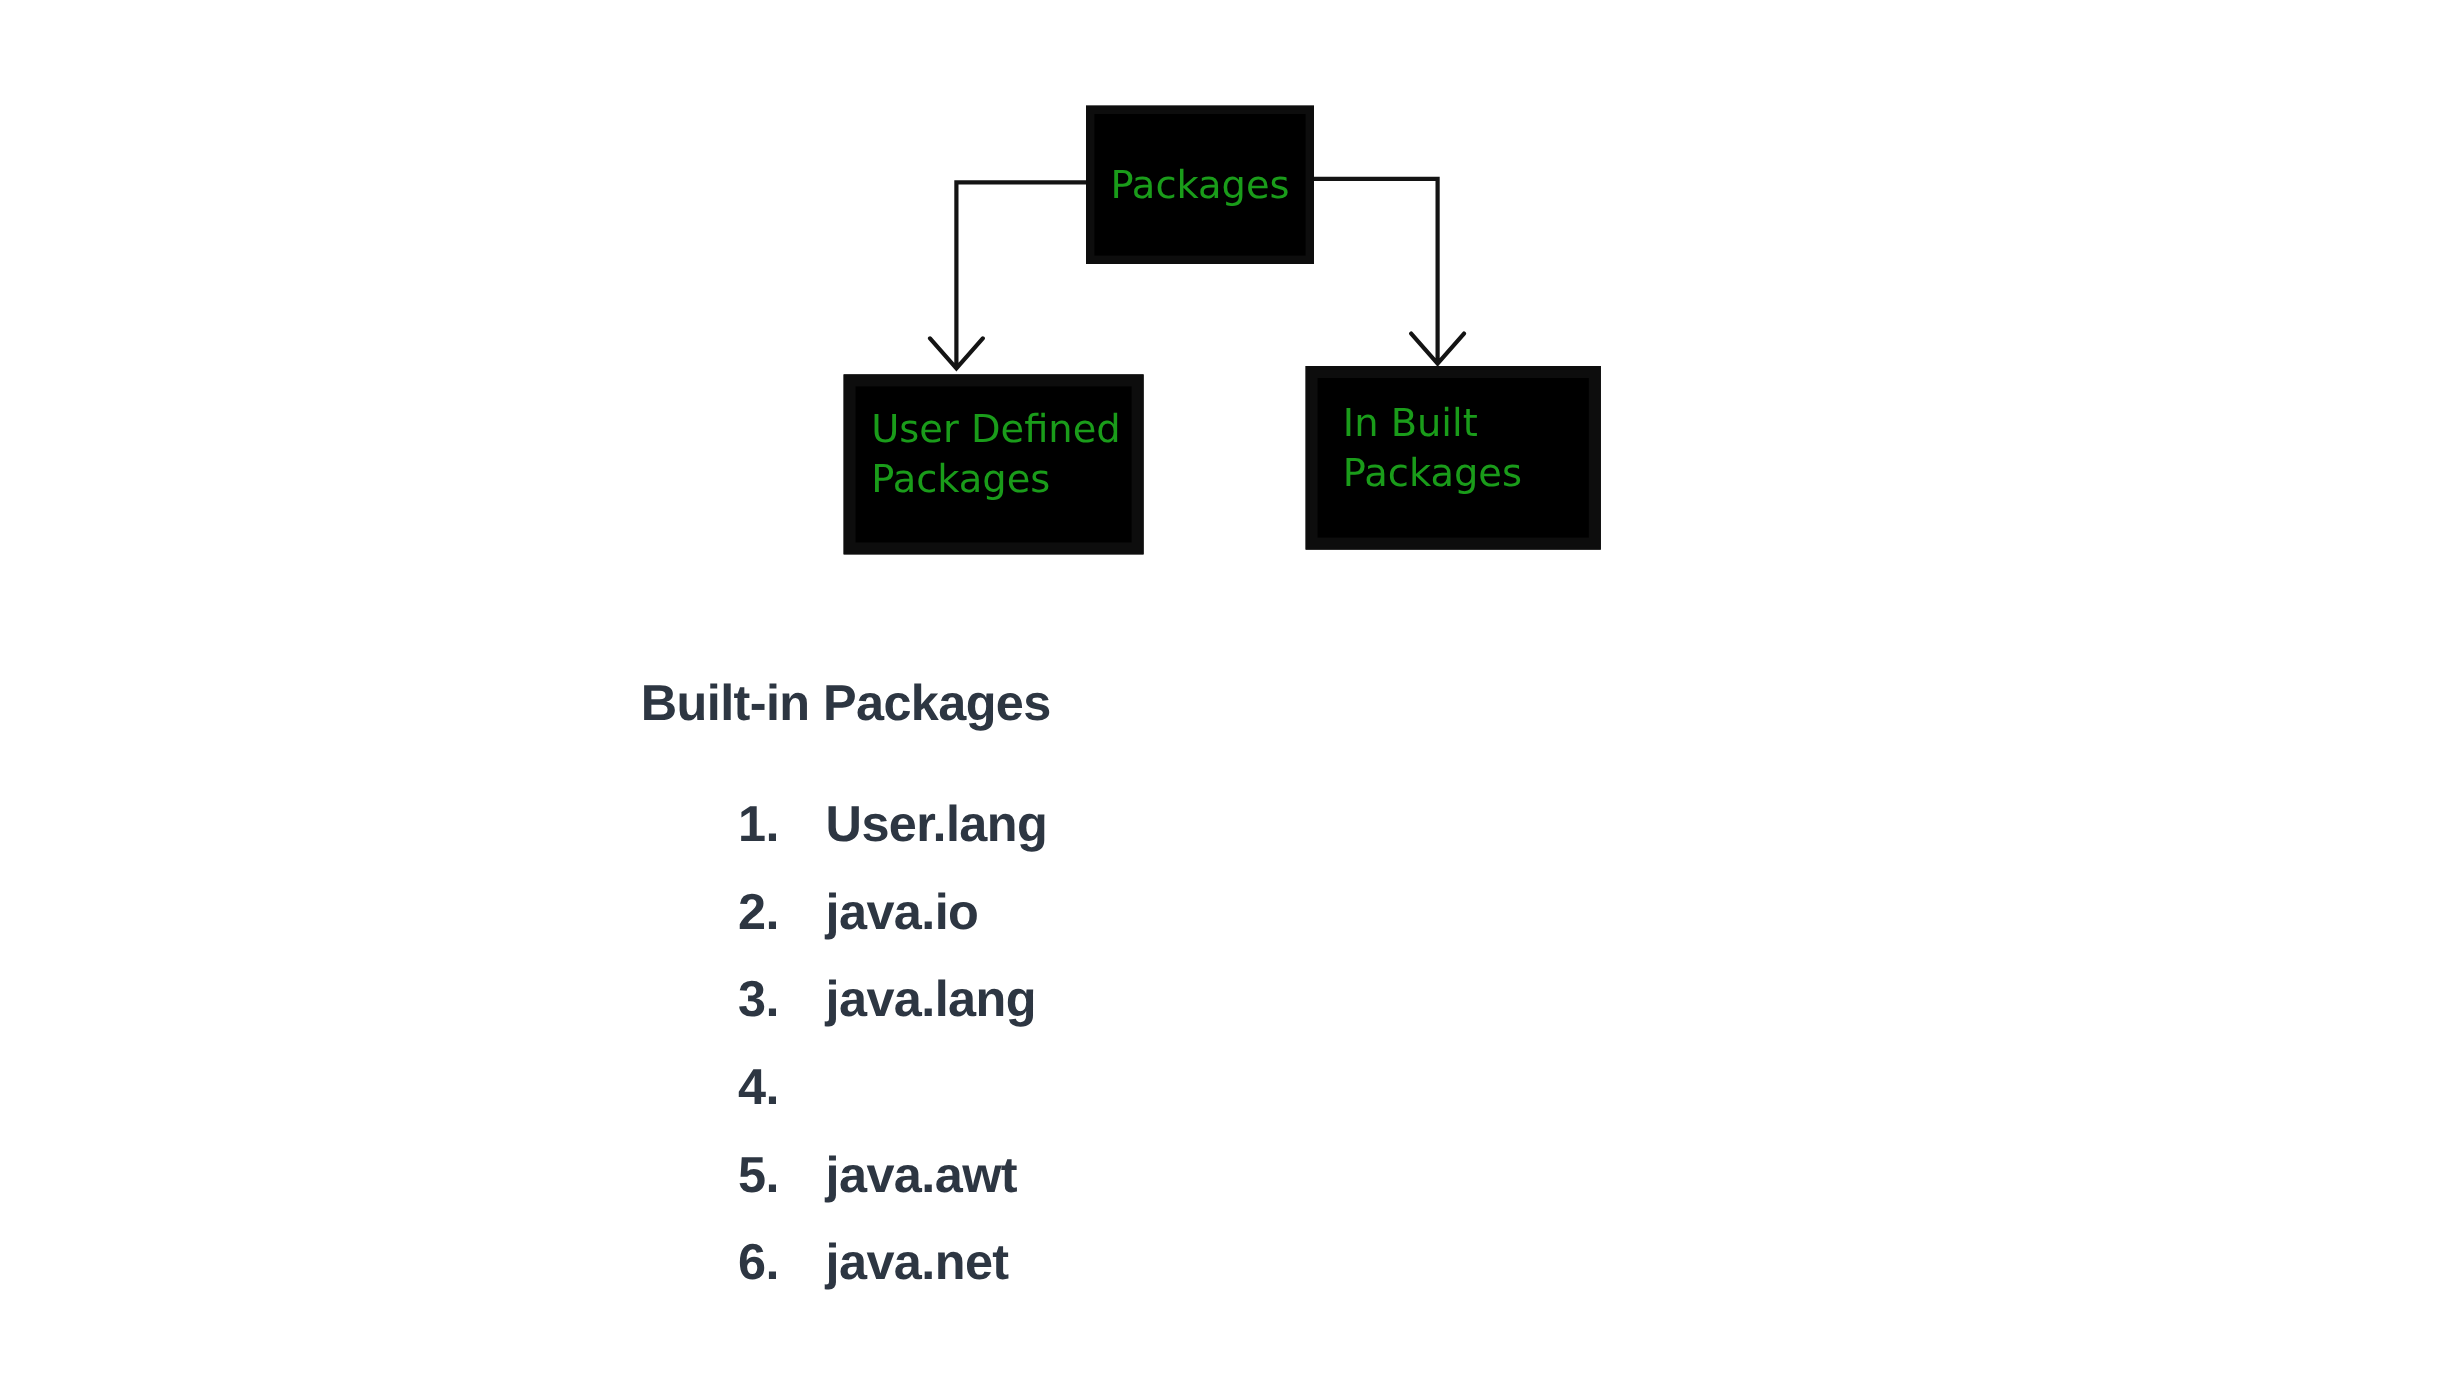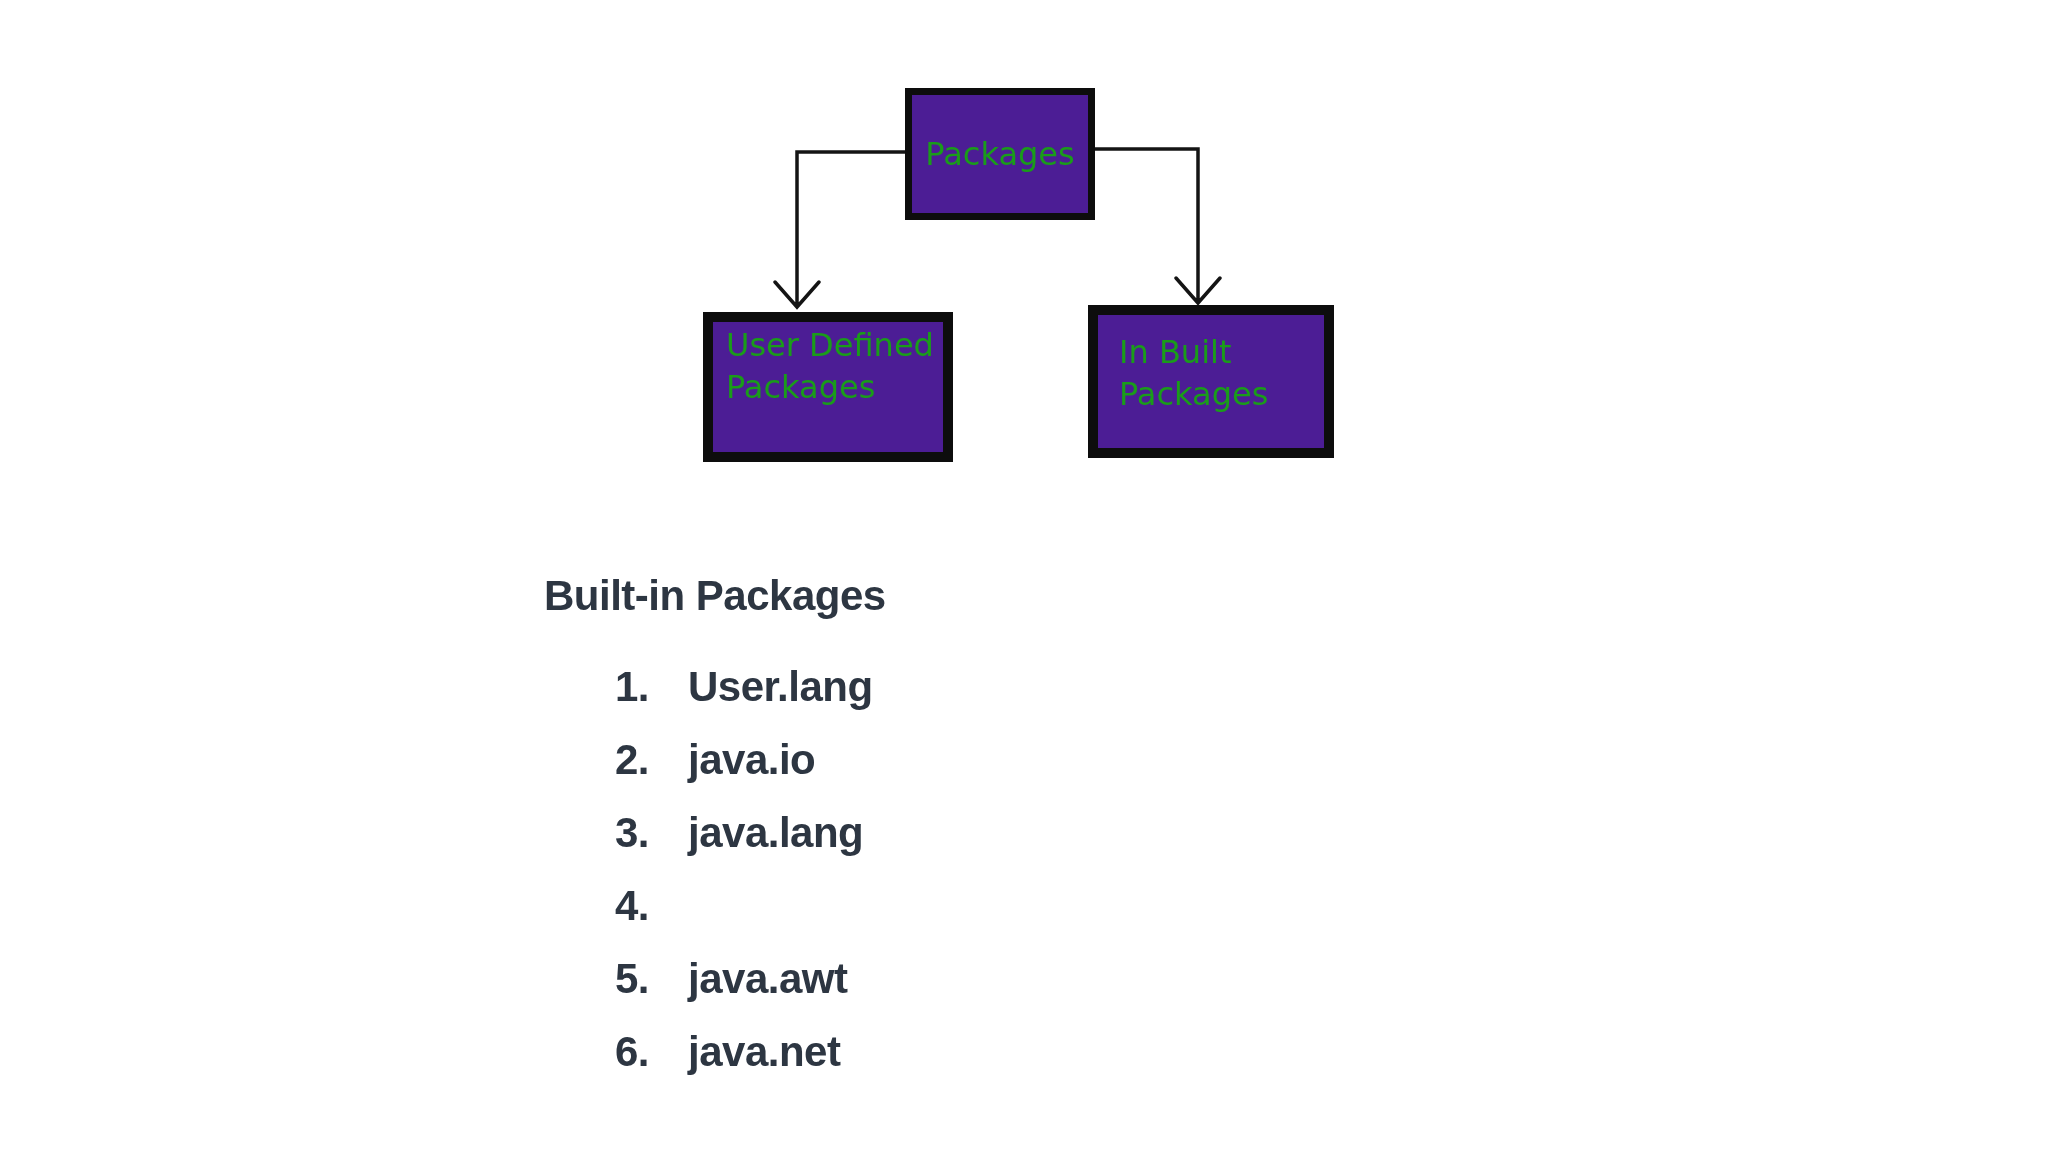--- a/index.html
+++ b/index.html
@@ -28,54 +28,54 @@
     stroke: var(--line, #141414);
     stroke-width: 3.5;
     fill: none;
     stroke-linecap: round;
     stroke-linejoin: miter;
   }
 
   .node {
     position: absolute;
     box-sizing: border-box;
-    background: #4c1d95;
+    background: #000000;
     border: 7px solid var(--node-border, #0d0d0d);
     color: var(--node-text, #1a9c1a);
     font-family: "DejaVu Sans", sans-serif;
     font-size: 32px;
     white-space: pre-line;
   }
   .node-root {
     left: 905px; top: 88px;
     width: 190px; height: 132px;
     display: flex;
     align-items: center;
     justify-content: center;
   }
   .node-left {
     left: 703px; top: 312px;
     width: 250px; height: 150px;
     border-width: 10px;
-    padding: 2px 0 0 13px;
+    padding: 14px 0 0 13px;
     line-height: 42px;
   }
   .node-right {
     left: 1088px; top: 305px;
     width: 246px; height: 153px;
     border-width: 10px;
     padding: 16px 16px 0 21px;
     line-height: 42px;
   }
 
   
   .list-title {
     position: absolute;
     left: 533px; top: 560px;
-    margin: 11px;
+    margin: 1px;
     font-size: 42px;
     line-height: 50px;
     font-weight: bold;
     letter-spacing: -0.5px;
     color: var(--list-text, #2d3642);
   }
   .pkg-list {
     position: absolute;
     left: 615px; top: 650px;
     margin: 0;

